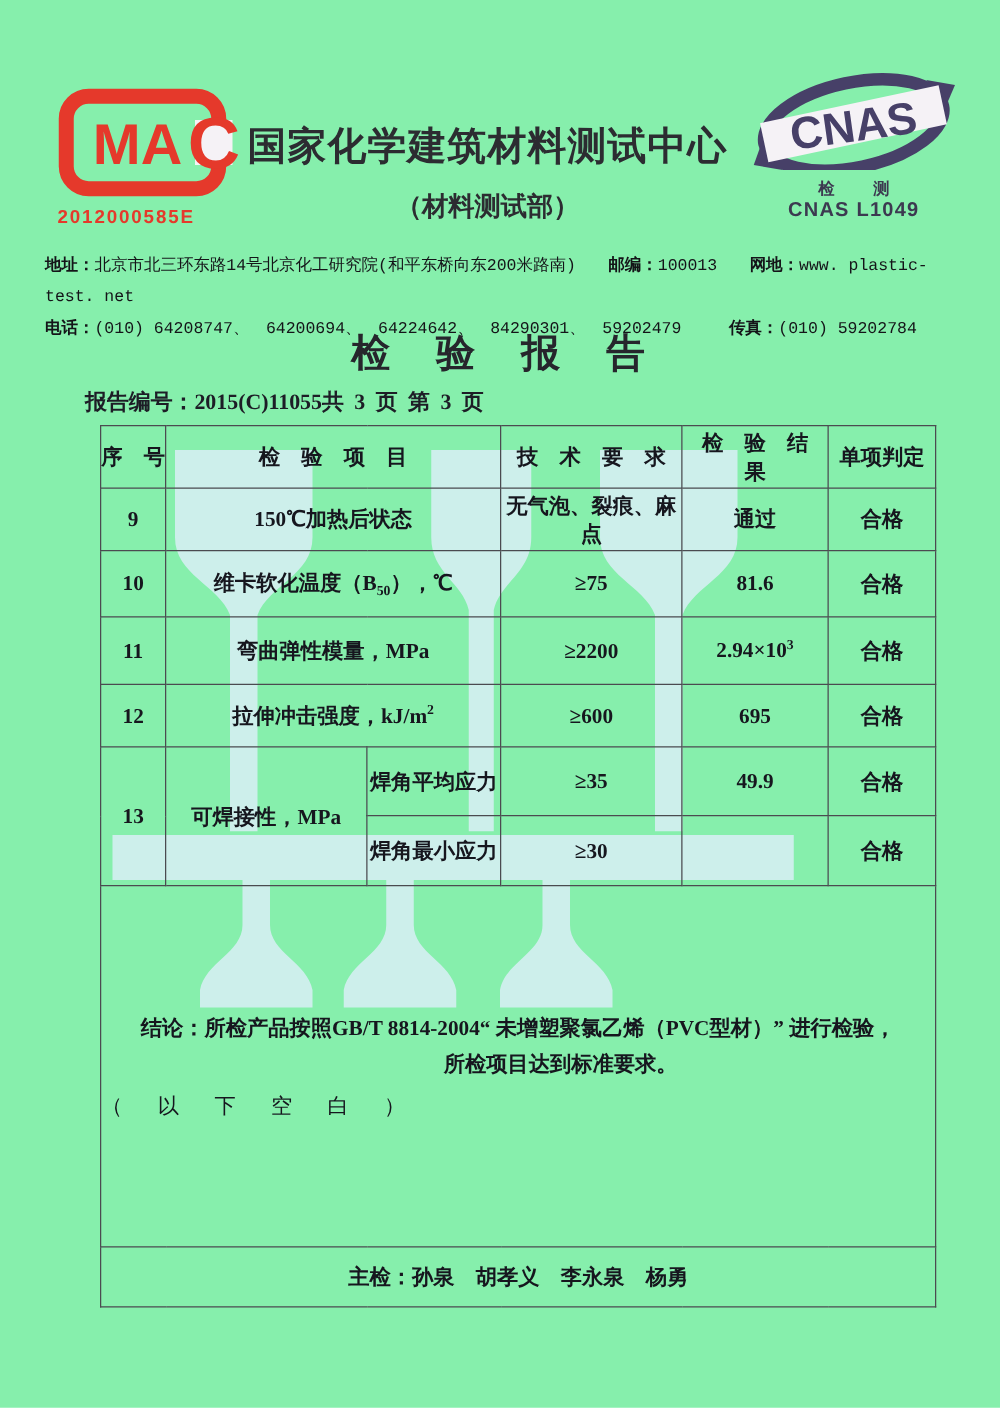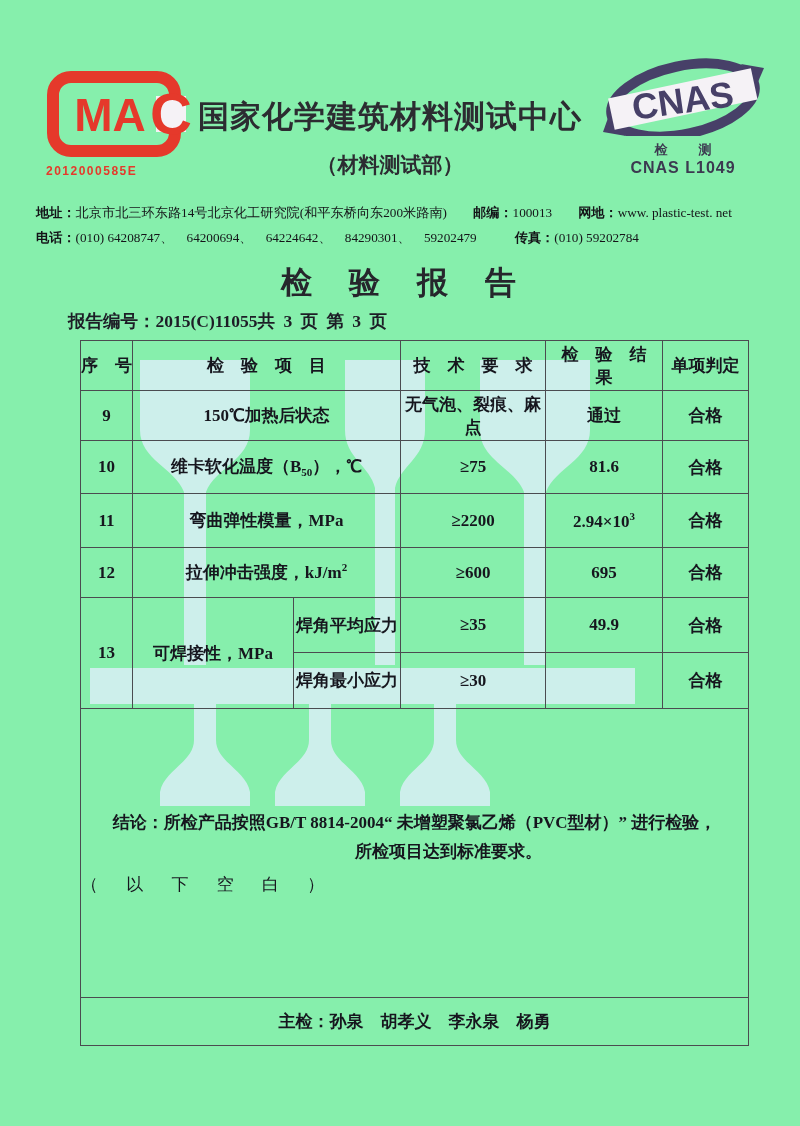--- a/index.html
+++ b/index.html
@@ -11,31 +11,31 @@
     font-family:"Liberation Serif", serif;
     color:#1d1d26;
   }
   .abs{position:absolute;}
   
   .watermark{position:absolute;left:0;top:0;z-index:1;}
   
   .hdr{z-index:2;}
   .cma-block{left:46px;top:70px;width:150px;text-align:left;}
   .cma-cert{margin-top:2px;font-family:"Liberation Sans",sans-serif;
-    font-weight:bold;font-size:12px;letter-spacing:1.5px;color:#e5392b;}
+    font-weight:bold;font-size:15px;letter-spacing:1.5px;color:#e5392b;}
   .org-name{left:175px;top:96px;width:430px;text-align:center;
     font-size:31px;font-weight:bold;color:#2c2c31;letter-spacing:1px;}
   .dept-name{left:175px;top:151px;width:430px;text-align:center;
     font-size:21px;font-weight:bold;color:#2c2c31;}
   .cnas-block{left:598px;top:56px;width:170px;text-align:center;}
   .cnas-cat{margin-top:1px;font-size:13px;font-weight:bold;color:#3c3950;letter-spacing:9px;text-indent:9px;}
   .cnas-cert{font-family:"Liberation Sans",sans-serif;font-weight:bold;
     font-size:16px;color:#3c3950;letter-spacing:1px;}
   
-  .contact{left:36px;top:200px;width:730px;font-size:13.2px;line-height:25px;color:#141418;z-index:2;}
+  .contact{left:36px;top:200px;width:730px;font-size:13.2px;line-height:25px;color:#141418;z-index:2;font-family:Liberation Mono, monospace;}
   .contact .lbl{font-weight:bold;}
   .gap{display:inline-block;width:26px;}
   
   .report-title{left:0;top:262px;width:800px;text-align:center;
     font-size:31px;font-weight:bold;letter-spacing:3px;color:#26262c;z-index:2;}
   .report-meta{left:68px;top:309px;width:670px;display:flex;
     justify-content:flex-start;align-items:baseline;z-index:2;}
   .report-no{font-size:17.5px;font-weight:bold;}
   .report-pages{font-size:17.5px;font-weight:bold;letter-spacing:2px;}
   

